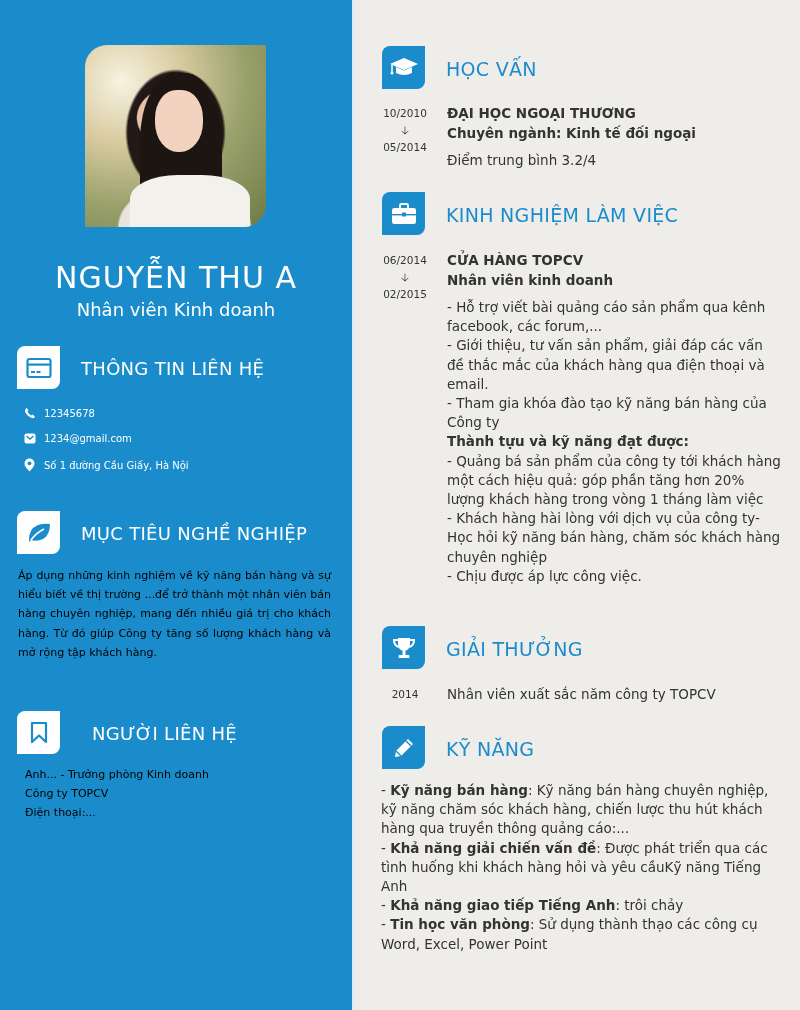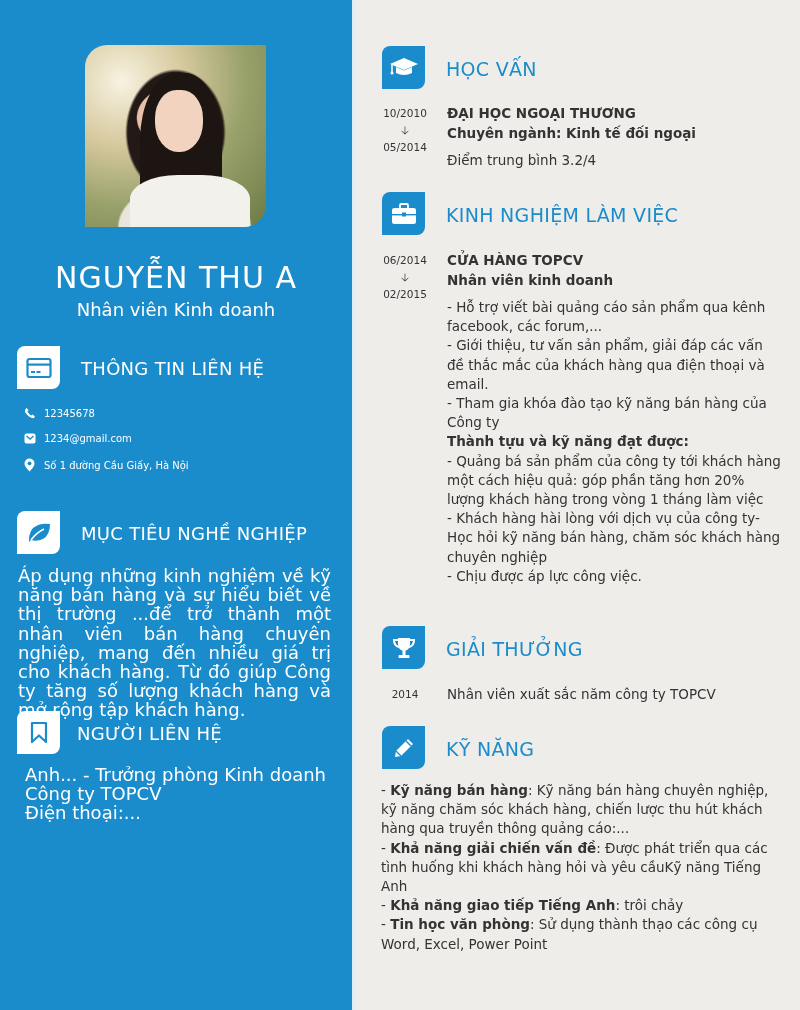--- a/index.html
+++ b/index.html
@@ -64,21 +64,21 @@
       position: absolute; font-size: 18px; letter-spacing: 0.3px;
     }
     .left .sec-title { color: #fff; }
     .right .sec-title { color: #1b8ccb; font-size: 19px; }
     .contact-row {
       position: absolute; left: 24px; font-size: 10px; color: #ffffff;
       display: flex; align-items: center;
     }
     .contact-row .ci { width: 20px; display: inline-flex; align-items: center; }
     .para {
-      position: absolute; font-size: 18px; line-height: 19.2px; color: #ffffff;
+      position: absolute; font-size: 11px; line-height: 19.2px; color: #000000;
     }
     .justify { text-align: justify; text-align-last: left; }
     .date {
       position: absolute; width: 50px; text-align: center;
       font-size: 10.5px; color: #333;
     }
     .arrow { position: absolute; width: 50px; text-align: center; font-size: 11px; color: #333; }
     .rtext {
       position: absolute; font-size: 13.5px; line-height: 19.2px; color: #333;
     }
@@ -141,21 +141,21 @@
       </svg>
   </div>
   <div class="sec-title" style="left:81px; top:523px;">MỤC TIÊU NGHỀ NGHIỆP</div>
   <div class="para justify" style="left:18px; top:566px; width:313px;">Áp dụng những kinh nghiệm về kỹ năng bán hàng và sự hiểu biết về thị trường ...để trở thành một nhân viên bán hàng chuyên nghiệp, mang đến nhiều giá trị cho khách hàng. Từ đó giúp Công ty tăng số lượng khách hàng và mở rộng tập khách hàng.</div>
 
   <div class="icon-box" style="left:17px; top:711px;">
     <svg width="20" height="24" viewBox="0 0 20 24">
         <path d="M3 2 H17 V21 L10 14.5 L3 21 Z" fill="none" stroke="#1b8ccb" stroke-width="2.2" stroke-linejoin="round"></path>
       </svg>
   </div>
-  <div class="sec-title" style="left:77px; top:723px;text-align:right;">NGƯỜI LIÊN HỆ</div>
+  <div class="sec-title" style="left:92px; top:723px;text-align:right;">NGƯỜI LIÊN HỆ</div>
   <div class="para" style="left:25px; top:765px; width:310px;">
     <div>Anh... - Trưởng phòng Kinh doanh</div>
     <div>Công ty TOPCV</div>
     <div>Điện thoại:...</div>
   </div>
 </div>
 
 <div class="divider"></div>
 
 <div class="right">

